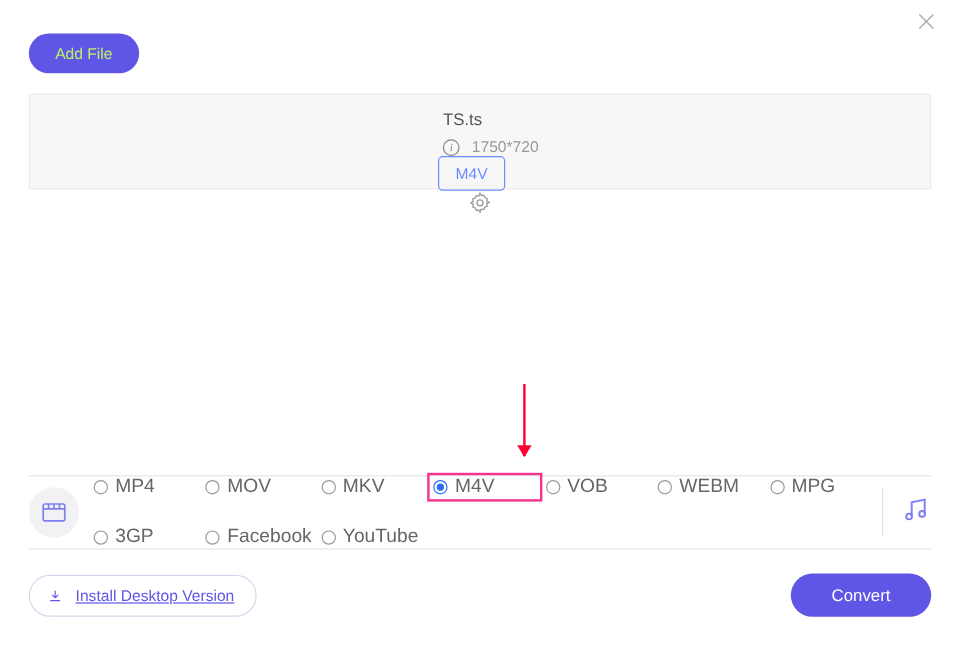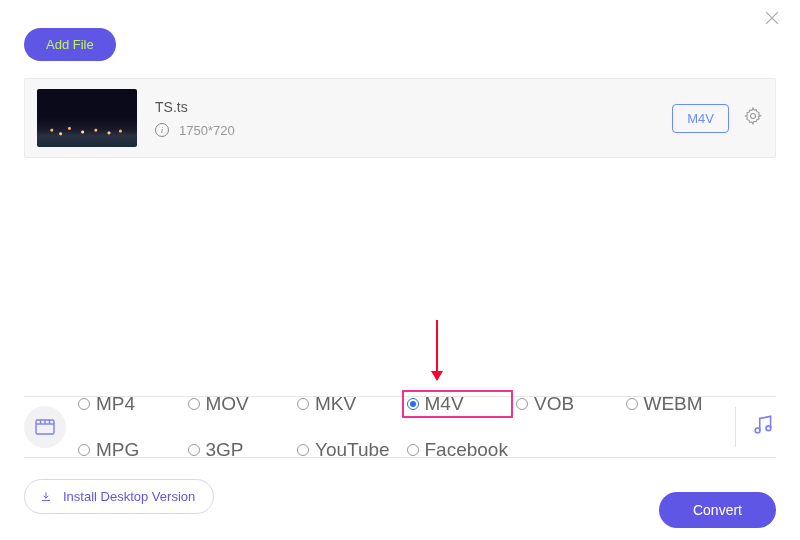--- a/index.html
+++ b/index.html
@@ -39,20 +39,21 @@
       top: 78px;
       left: 24px;
       right: 24px;
       height: 80px;
       background: #f7f7f8;
       border: 1px solid #eceaea;
       border-radius: 2px;
       display: flex;
       align-items: center;
       padding: 12px;
+      flex-direction: column;
     }
     .thumbnail {
       width: 100px;
       height: 58px;
       background: linear-gradient(to bottom, #0a0a1a 0%, #0a0a1a 50%, #1a1a2a 70%, #2a3040 80%, #1a2a3a 100%);
       border-radius: 2px;
       position: relative;
       overflow: hidden;
     }
     .thumbnail::before {
@@ -152,25 +153,25 @@
       background: #f2f2f5;
       display: flex;
       align-items: center;
       justify-content: center;
       margin-right: 8px;
     }
     .video-icon-box svg { width: 24px; height: 24px; stroke: #7c80f0; }
     .formats {
       flex: 1;
       display: grid;
-      grid-template-columns: repeat(6, 1fr);
+      grid-template-columns: repeat(7, 1fr);
       grid-template-rows: 1fr 1fr;
       row-gap: 20px;
       align-items: center;
-      font-size: 19px;
+      font-size: 16px;
       color: #666;
     }
     .fmt {
       display: flex;
       align-items: center;
       gap: 6px;
       cursor: pointer;
       padding: 2px 4px;
     }
     .radio {
@@ -211,26 +212,27 @@
       border: 1px solid #d8d6ec;
       color: #6056e6;
       background: #fff;
       border-radius: 18px;
       padding: 9px 18px 9px 14px;
       font-size: 13px;
       display: flex;
       align-items: center;
       gap: 10px;
       cursor: pointer;
+      text-decoration: underline;
     }
     .install-btn svg { width: 14px; height: 14px; }
     .convert-btn {
       position: absolute;
       right: 24px;
-      bottom: 12px;
+      bottom: 26px;
       background: #6056e6;
       color: #fff;
       border: none;
       border-radius: 18px;
       padding: 10px 34px;
       font-size: 14px;
       cursor: pointer;
     }
   </style>
 </head>
@@ -303,25 +305,25 @@
       <div class="fmt">
         <span class="radio"></span>
         <span>MPG</span>
       </div>
       <div class="fmt">
         <span class="radio"></span>
         <span>3GP</span>
       </div>
       <div class="fmt">
         <span class="radio"></span>
+        <span>Facebook</span>
+      </div>
+      <div class="fmt">
+        <span class="radio"></span>
         <span>YouTube</span>
-      </div>
-      <div class="fmt">
-        <span class="radio"></span>
-        <span>Facebook</span>
       </div>
     </div>
   <div class="audio-sep"></div>
   <div class="music-icon">
     <svg viewBox="0 0 24 24" fill="none" stroke="currentColor" stroke-width="1.5">
       <path d="M9 17V6l10-2v11"></path>
       <circle cx="7" cy="17" r="2.2"></circle>
       <circle cx="17" cy="15" r="2.2"></circle>
     </svg>
   </div>

